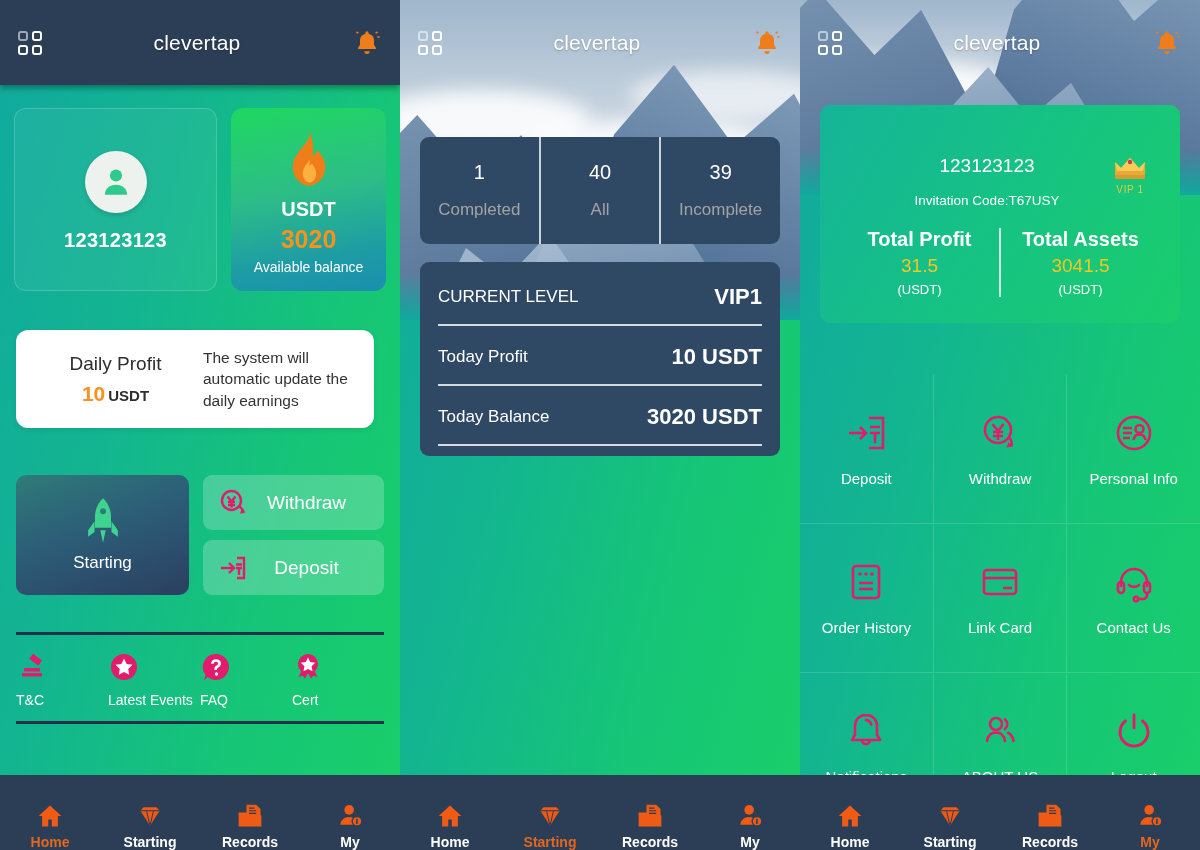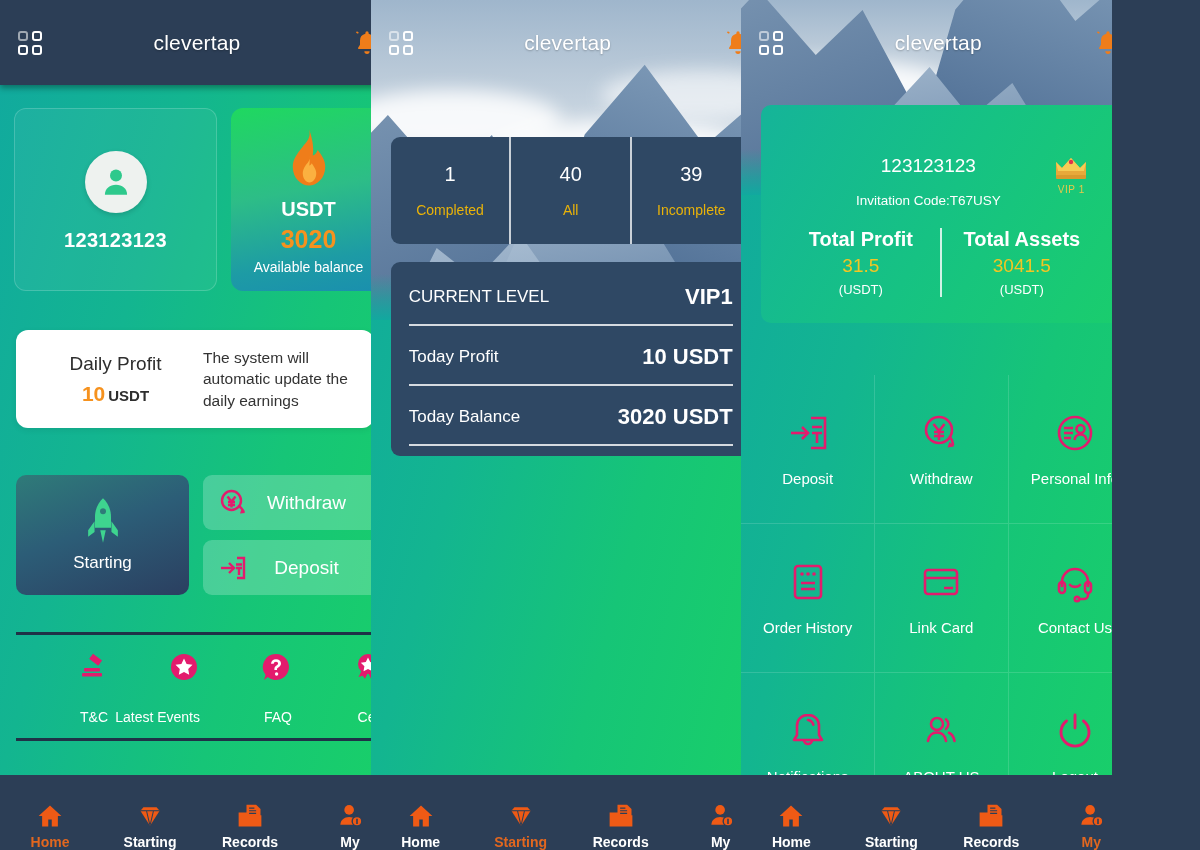--- a/index.html
+++ b/index.html
@@ -1,18 +1,18 @@
 <!DOCTYPE html>
 <html><head>
 <meta charset="utf-8">
 <style>
   * { box-sizing: border-box; margin:0; padding:0; }
   html,body { width:1200px; height:850px; overflow:hidden; background:#2c3e56;
     font-family:"Liberation Sans", sans-serif; }
-  .screens { display:flex; width:1112px; height:850px; }
+  .screens { display:flex; width:1200px; height:850px; }
   .panel { width:400px; height:850px; position:relative; overflow:hidden; }
 
   
   .bg-green { position:absolute; inset:0;
     background:linear-gradient(105deg,#11a99f 0%,#13b590 35%,#16c577 68%,#19cf69 100%); }
 
   
   .photo { position:absolute; left:0; top:0; width:400px; height:320px; overflow:hidden; }
   .photo .sky { position:absolute; inset:0;
     background:linear-gradient(180deg,#9fb6cc 0%,#b9c9d8 22%,#cfdae4 42%,#aebfd0 62%,#7f99b4 82%,#5b7a9c 100%); }
@@ -82,30 +82,30 @@
   .start-txt { color:#fff; font-size:17px; }
   .stack { flex:1; display:flex; flex-direction:column; gap:10px; }
   .pill { height:55px; border-radius:9px; background:rgba(255,255,255,.22);
     display:flex; align-items:center; padding:0 14px; }
   .pill .ic { width:32px; height:32px; flex:0 0 32px; }
   .pill .lbl { flex:1; text-align:center; color:#fff; font-size:19px; padding-right:6px; }
 
   .quick { position:absolute; left:16px; top:632px; width:368px; z-index:4;
     border-top:3px solid #1f3247; border-bottom:3px solid #1f3247; padding:16px 0 12px;
     display:flex; }
-  .quick .q { flex:1; display:flex; flex-direction:column; align-items:flex-end; gap:26px; }
+  .quick .q { flex:1; display:flex; flex-direction:column; align-items:flex-start; gap:9px; }
   .quick .q svg { width:32px; height:32px; }
   .quick .q span { color:#fff; font-size:14px; text-align:center; line-height:1.18; }
 
   
   .stat-card { position:absolute; left:20px; top:137px; width:360px; height:107px;
     background:#2f4864; border-radius:9px; display:flex; z-index:4; }
   .stat { flex:1; display:flex; flex-direction:column; align-items:center; justify-content:center; gap:16px; }
   .stat .sv { color:#fff; font-size:20px; }
-  .stat .sl { color:#eab308; font-size:14px; }
+  .stat .sl { color:#a3a3a3; font-size:17px; }
   .stat + .stat { border-left:2px solid rgba(255,255,255,.75); }
   .lvl { position:absolute; left:20px; top:262px; width:360px; background:#2f4864;
     border-radius:9px; padding:4px 18px 10px; z-index:4; }
   .lrow { display:flex; align-items:center; justify-content:space-between;
     padding:18px 0 14px; border-bottom:2px solid rgba(255,255,255,.8); }
   .lrow .k { color:#fff; font-size:17px; }
   .lrow .v { color:#fff; font-size:22px; font-weight:700; }
 
   
   .acct { position:absolute; left:20px; top:105px; width:360px; border-radius:10px;

